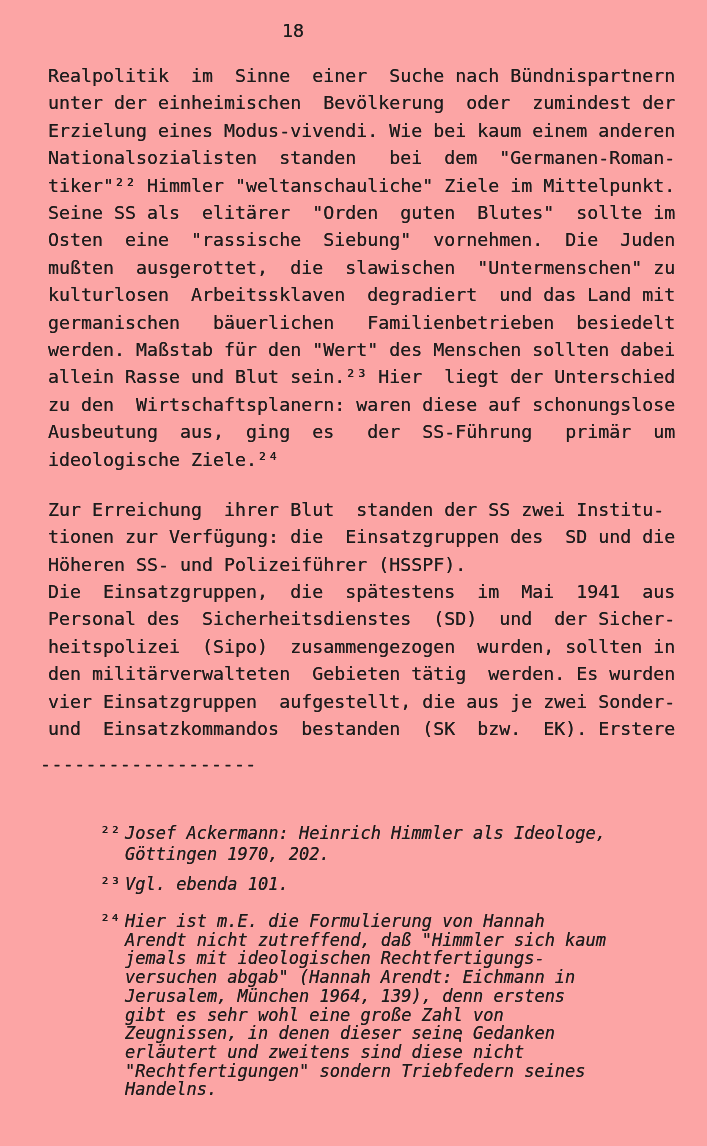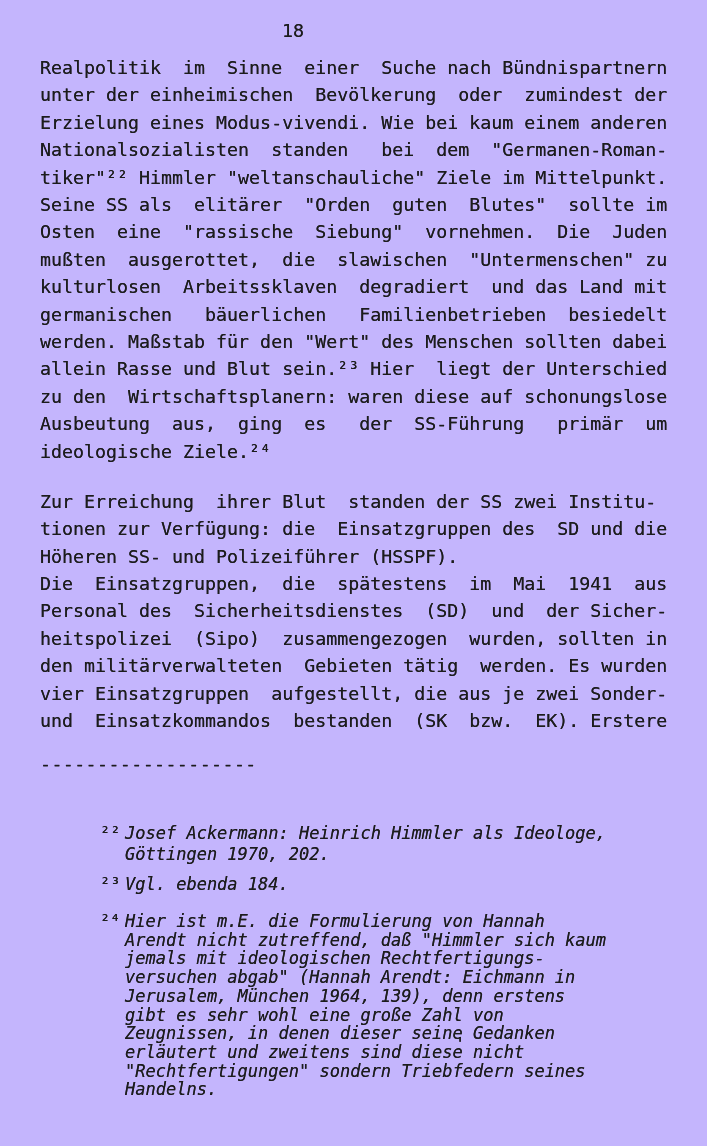--- a/index.html
+++ b/index.html
@@ -1,37 +1,37 @@
 <!DOCTYPE html>
 <html><head>
 <meta charset="utf-8">
 <style>
   html, body { margin: 0; padding: 0; background: #e8e8e8; }
   .page {
     position: relative;
     width: 707px;
     height: 1146px;
-    background: #c4b5fd;
+    background: #fca5a5;
     overflow: hidden;
     font-family: "DejaVu Sans Mono", "Liberation Mono", monospace;
     color: #1c1c1c;
     text-shadow: 0 0 0.6px rgba(25,25,25,0.85);
   }
   .pagenum {
     position: absolute;
     left: 282px;
     top: 22px;
     font-size: 18.3px;
     line-height: 1;
     white-space: pre;
   }
   .par {
     position: absolute;
     left: 40px;
-    margin: 0;
+    margin: 8px;
     font-family: inherit;
     font-size: 18.3px;
     line-height: 27.4px;
     white-space: pre;
   }
   #par1 { top: 54px; }
   #par2 { top: 488px; }
   #par3 { top: 570px; }
   .separator {
     position: absolute;
@@ -118,21 +118,21 @@
   <pre class="separator">-------------------</pre>
 
   <div class="fn" id="fn22">
     <pre class="fn-marker">²²</pre>
     <pre class="fn-text">Josef Ackermann: Heinrich Himmler als Ideologe,
 Göttingen 1970, 202.</pre>
   </div>
 
   <div class="fn" id="fn23">
     <pre class="fn-marker">²³</pre>
-    <pre class="fn-text">Vgl. ebenda 184.</pre>
+    <pre class="fn-text">Vgl. ebenda 101.</pre>
   </div>
 
   <div class="fn" id="fn24">
     <pre class="fn-marker">²⁴</pre>
     <pre class="fn-text">Hier ist m.E. die Formulierung von Hannah
 Arendt nicht zutreffend, daß "Himmler sich kaum
 jemals mit ideologischen Rechtfertigungs-
 versuchen abgab" (Hannah Arendt: Eichmann in
 Jerusalem, München 1964, 139), denn erstens
 gibt es sehr wohl eine große Zahl von

